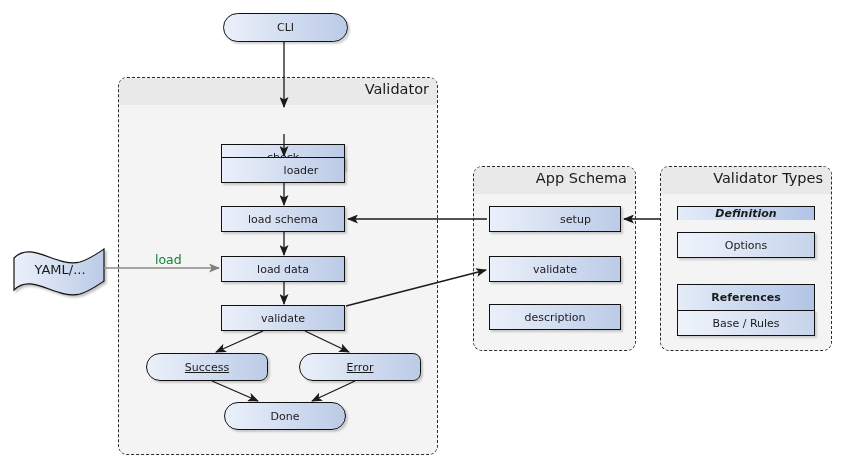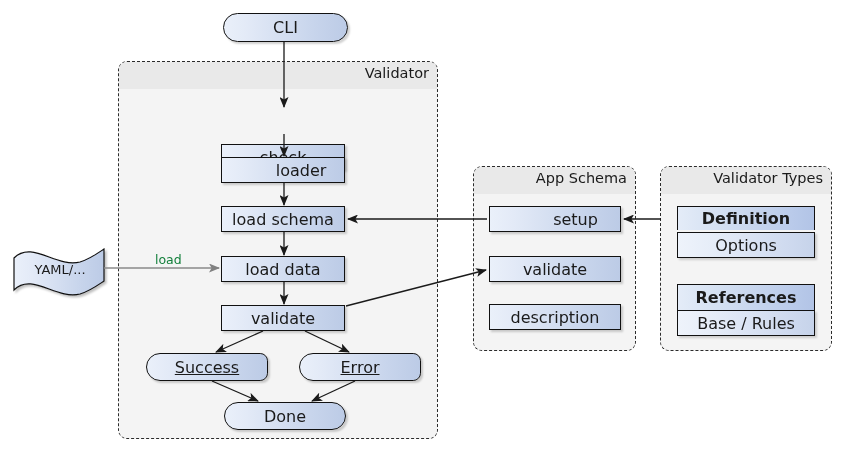--- a/index.html
+++ b/index.html
@@ -45,21 +45,21 @@
 
   
   .node {
     position: absolute;
     box-sizing: border-box;
     border: 1px solid #111111;
     background: linear-gradient(to right, #eaf0fa 0%, #e3eaf7 18%, #c8d5ec 72%, #bccbe6 100%);
     display: flex;
     align-items: center;
     justify-content: center;
-    font-size: 16px;
+    font-size: 11px;
     color: #1a1a1a;
     text-align: center;
     box-shadow: 2px 2px 2px rgba(0,0,0,0.18);
   }
   .node.rounded {
     border-radius: 16px;
   }
   .node.capsule-left {
     border-radius: 18px 10px 10px 18px;
     text-decoration: underline;
@@ -103,21 +103,21 @@
     font-size: 13px;
     color: #1a1a1a;
     white-space: nowrap;
   }
 </style>
 </head>
 <body>
 
 <div id="canvas">
 
-  <div class="group" style="left:118px; top:61px; width:320px; height:378px;">
+  <div class="group" style="left:118px; top:77px; width:320px; height:378px;">
     <div class="group-title-bar"></div>
     <div class="group-title">Validator</div>
   </div>
 
   <div class="group" style="left:473px; top:166px; width:163px; height:185px;">
     <div class="group-title-bar"></div>
     <div class="group-title">App Schema</div>
   </div>
 
   <div class="group" style="left:660px; top:166px; width:172px; height:185px;">
@@ -190,21 +190,21 @@
   </div>
 
   <div class="node" style="left:489px; top:256px; width:132px; height:26px;">
     <span>validate</span>
   </div>
 
   <div class="node" style="left:489px; top:304px; width:132px; height:26px;">
     <span>description</span>
   </div>
 
-  <div class="node stack-head" style="left:677px; top:206px; width:138px; height:24px;">
+  <div class="node stack-head" style="left:677px; top:206px; width:138px; height:14px;font-style:italic;">
     <span>Definition</span>
   </div>
   <div class="node stack-body" style="left:677px; top:232px; width:138px; height:26px;">
     <span>Options</span>
   </div>
 
   <div class="node stack-head" style="left:677px; top:284px; width:138px; height:26px;">
     <span>References</span>
   </div>
   <div class="node stack-body" style="left:677px; top:310px; width:138px; height:26px;">

